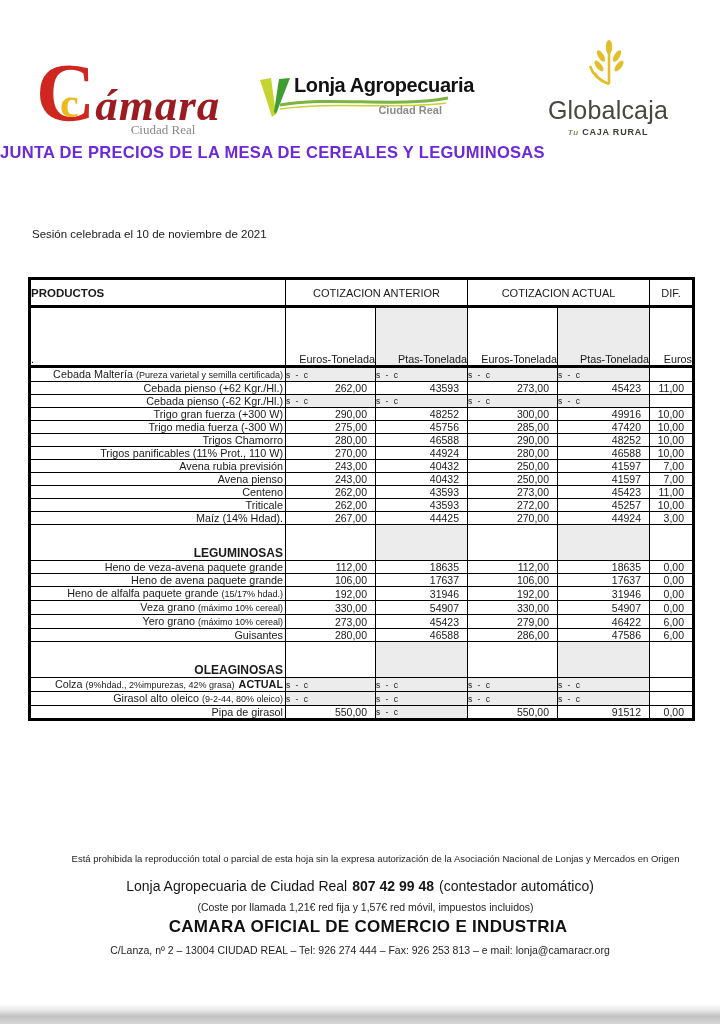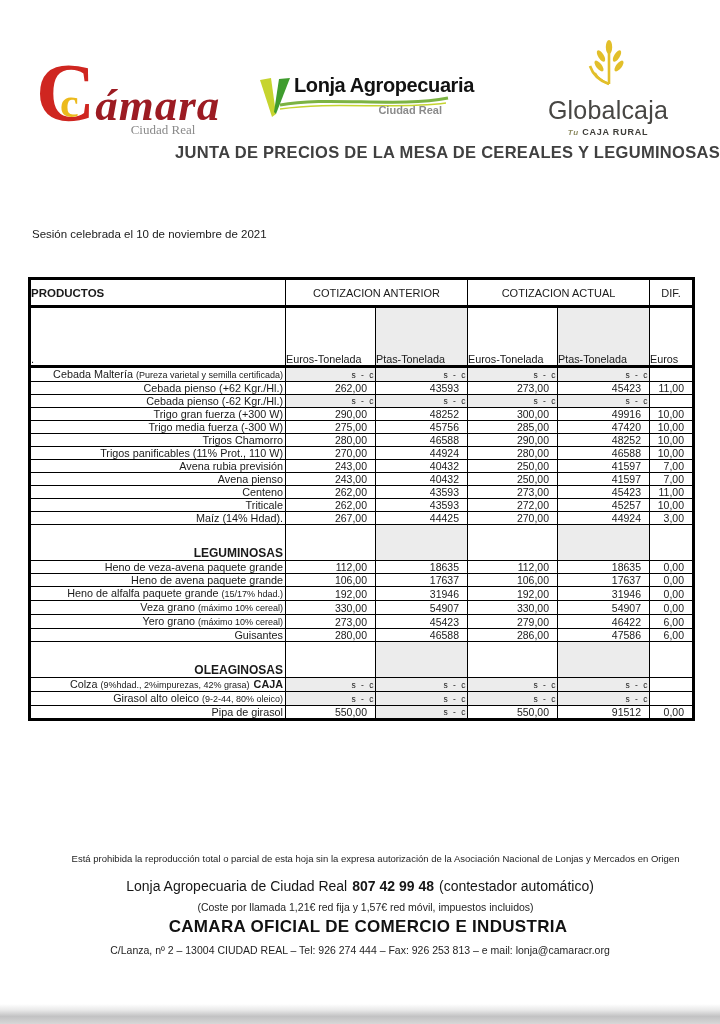--- a/index.html
+++ b/index.html
@@ -23,51 +23,51 @@
   .lonja-name { display:block; margin-left:36px; font-size:20px; font-weight:bold; color:#121212; letter-spacing:-0.4px; white-space:nowrap; }
   .lonja-swoosh { display:block; margin-left:20px; margin-top:-2px; }
   .lonja-sub { text-align:right; padding-right:10px; font-size:11px; font-weight:bold; color:#8b8b8b; margin-top:-6px; }
 
   .global-logo { position:absolute; left:534px; top:40px; width:148px; text-align:center; }
   .global-name { font-size:25px; color:#474643; letter-spacing:0.2px; margin-top:0px; }
   .global-sub { font-size:9px; font-weight:bold; color:#3d3c38; letter-spacing:0.8px; margin-top:2px; }
   .global-tu { font-style:italic; color:#8d8a60; font-size:8px; }
 
   
-  .doc-title { position:absolute; left:0; top:143px; width:100%; text-align:right;
-               font-size:16.5px; font-weight:bold; letter-spacing:0.3px; color:#404040; }
+  .doc-title { position:absolute; left:0; top:143px; width:100%; text-align:left;
+               font-size:16.5px; font-weight:bold; letter-spacing:0.3px; color:#6d28d9; }
   .session   { position:absolute; left:32px; top:228px; font-size:11.5px; color:#1a1a1a; }
 
   
   .price-table { position:absolute; left:28px; top:277px; width:664px;
                  border-collapse:collapse; table-layout:fixed; background:#fff;
                  border:3px solid #000; }
   .price-table th, .price-table td { border:1.5px solid #000; padding:0; overflow:hidden; }
   .price-table thead tr.grouprow th { border-bottom:3px solid #000; }
   .price-table thead tr.subhead th { border-bottom:3px solid #000; }
 
   tr.grouprow { height:28px; }
   .h-products { text-align:left; font-weight:bold; font-size:11.5px; padding-left:2px; vertical-align:middle;margin-top:28px; }
   .h-group, .h-dif { text-align:center; font-weight:normal; font-size:11px; vertical-align:middle; }
 
   tr.subhead { height:60px; }
   .h-dot  { text-align:left; vertical-align:bottom; font-size:11px; padding-left:2px; padding-bottom:2px; font-weight:normal; }
-  .h-unit { text-align:left; vertical-align:bottom; font-size:10.8px; padding-bottom:3px; font-weight:normal; }
+  .h-unit { text-align:right; vertical-align:bottom; font-size:10.8px; padding-bottom:3px; font-weight:normal; }
 
   .shade { background:#ececec; }
 
   tbody tr { height:13px; }
   tbody tr.section { height:36px; }
   td.prod { text-align:right; padding:0 2px; white-space:nowrap; font-size:10.8px; line-height:12px; }
   td.prod .pname  { font-size:10.8px; }
   td.prod .pnote  { font-size:9px; margin-left:3px; }
   td.prod .psuffix{ font-size:10.8px; font-weight:bold; margin-left:4px; }
   td.seclabel { vertical-align:bottom; font-weight:bold; font-size:12px; padding-bottom:1px; }
   td.num  { text-align:right; padding-right:8px; font-size:10.5px; }
-  td.sc   { text-align:right; font-size:8.5px; letter-spacing:1.5px; background:#ececec; }
+  td.sc   { text-align:left; font-size:8.5px; letter-spacing:1.5px; background:#ececec; }
   td.blank{ background:#fff; }
 
   
   .footnote  { position:absolute; left:0; top:853px; width:100%; text-align:center; font-size:9.5px; color:#242424;padding-left:31px; }
   .lonja-line{ position:absolute; left:0; top:878px; width:100%; text-align:center; font-size:14px; color:#161616; }
   .lonja-line b { margin:0 5px; }
   .cost-line { position:absolute; left:0; top:901px; width:100%; text-align:center; font-size:10.5px; color:#242424;padding-left:11px; }
   .chamber   { position:absolute; left:0; top:917px; width:100%; text-align:center; font-size:17px; font-weight:bold; letter-spacing:0.3px; color:#121212;margin-left:8px; }
   .address   { position:absolute; left:0; top:944px; width:100%; text-align:center; font-size:10.5px; color:#242424; }
 
@@ -298,21 +298,21 @@
         </tr>
         <tr class="section">
           <td class="prod seclabel">OLEAGINOSAS</td>
           <td class="blank"></td>
           <td class="shade"></td>
           <td class="blank"></td>
           <td class="shade"></td>
           <td class="blank"></td>
         </tr>
         <tr class="product">
-          <td class="prod"><span class="pname">Colza</span><span class="pnote">(9%hdad., 2%impurezas, 42% grasa)</span><span class="psuffix">CAJA</span></td>
+          <td class="prod"><span class="pname">Colza</span><span class="pnote">(9%hdad., 2%impurezas, 42% grasa)</span><span class="psuffix">ACTUAL</span></td>
           <td class="sc">s - c</td>
           <td class="sc">s - c</td>
           <td class="sc">s - c</td>
           <td class="sc">s - c</td>
           <td class="blank"></td>
         </tr>
         <tr class="product">
           <td class="prod"><span class="pname">Girasol alto oleico</span><span class="pnote">(9-2-44, 80% oleico)</span></td>
           <td class="sc">s - c</td>
           <td class="sc">s - c</td>

